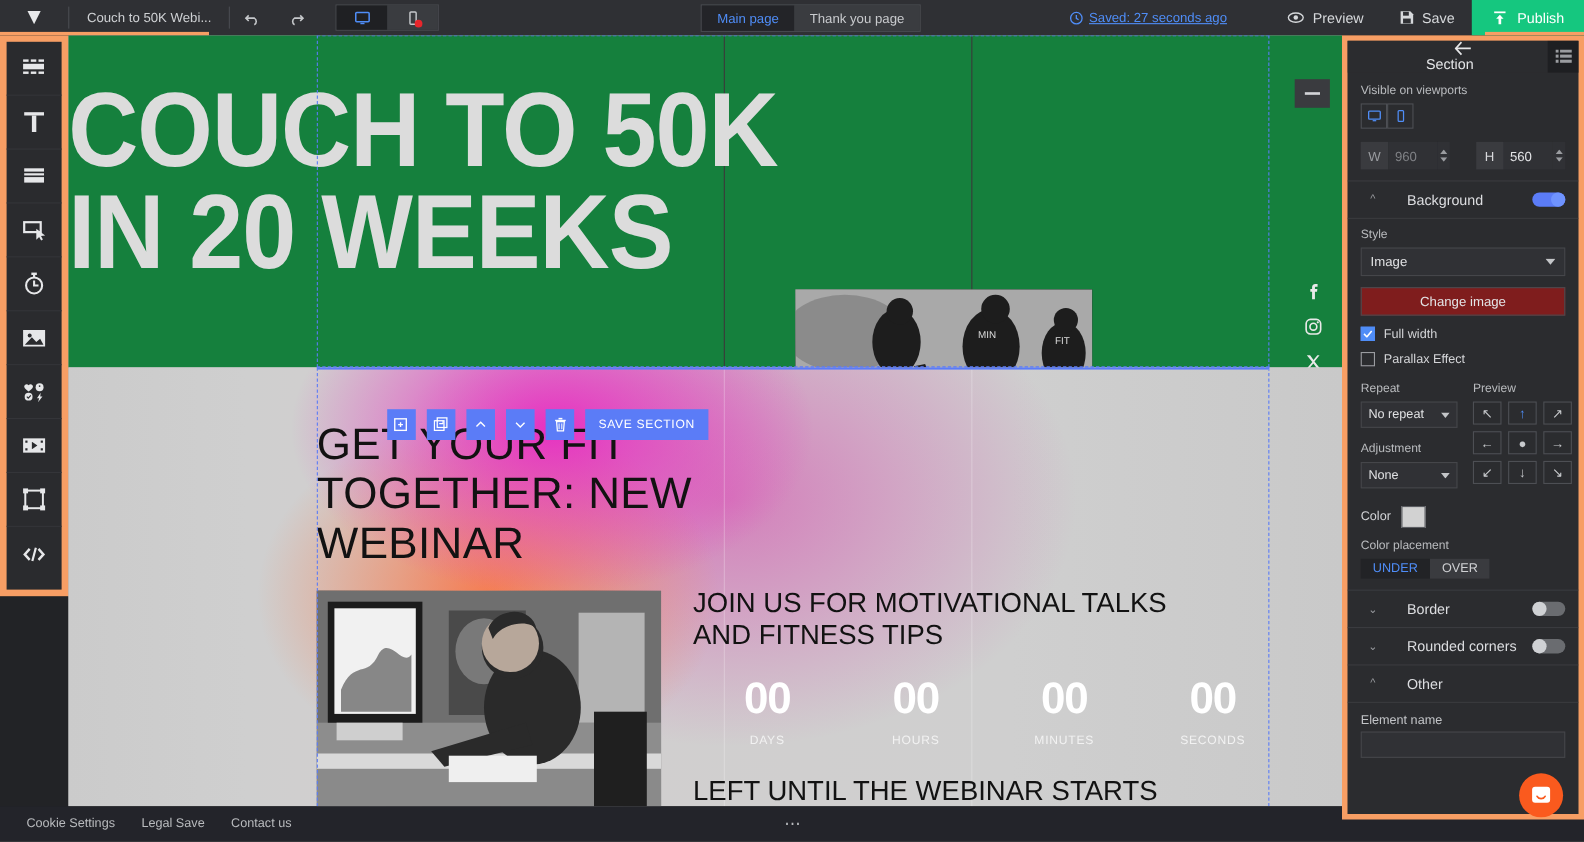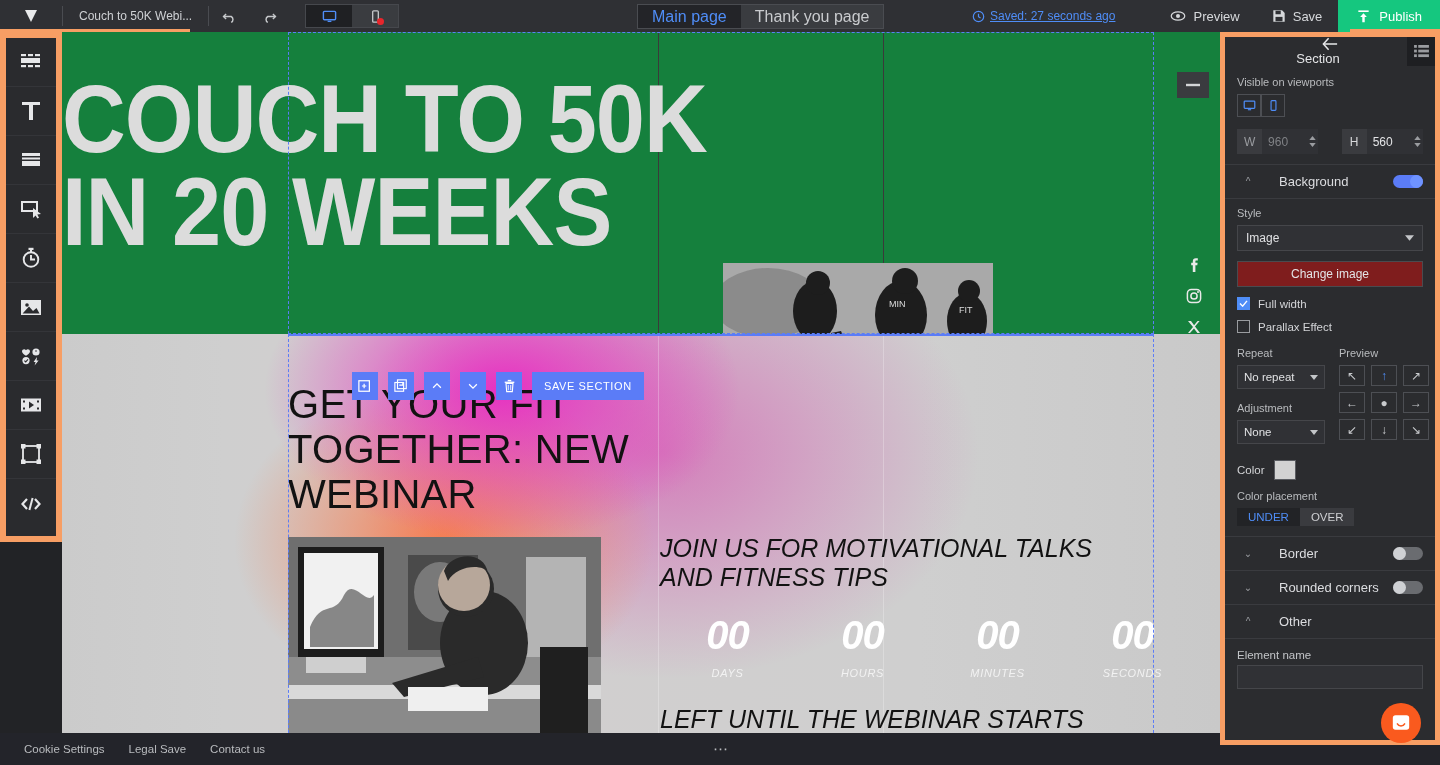--- a/index.html
+++ b/index.html
@@ -13,21 +13,21 @@
   .tb-sep{ width:1px; height:20px; background:#4a4c51; }
   .tb-title{ color:#cfd1d4; font-size:12px; padding:0 16px; white-space:nowrap; }
   .tb-icon-btn{ width:40px; height:32px; display:flex; align-items:center; justify-content:center; cursor:pointer; }
   .tb-icon-btn svg{ display:block; }
   .vpgroup{ display:flex; margin-left:16px; border:1px solid #46484d; }
   .vpbtn{ width:46px; height:22px; display:flex; align-items:center; justify-content:center;
           background:#3a3c40; position:relative; cursor:pointer; }
   .vpbtn.active{ background:#1f2023; }
   .reddot{ position:absolute; width:7px; height:7px; border-radius:50%; background:#e8262c; right:14px; bottom:2px;}
   .pagetabs{ position:absolute; left:637px; top:4px; display:flex; border:1px solid #4a4c51; }
-  .ptab{ height:23px; padding:0 14px; display:flex; align-items:center; font-size:16px;
+  .ptab{ height:23px; padding:0 14px; display:flex; align-items:center; font-size:12px;
          color:#c9cbce; background:#3a3c40; cursor:pointer; }
   .ptab.active{ background:#232428; color:#4f8df7; }
   .saved{ position:absolute; left:972px; top:9px; display:flex; align-items:center; gap:5px;
           color:#4f8df7; font-size:12px; cursor:pointer; }
   .saved u{ text-decoration:underline; }
   .tb-right{ margin-left:auto; display:flex; align-items:center; height:32px; }
   .tb-act{ display:flex; align-items:center; gap:7px; color:#d6d8db; font-size:13px;
            padding:0 16px; height:32px; cursor:pointer; }
   .publish{ background:#15c77f; color:#fff; display:flex; align-items:center; gap:8px;
             padding:12px 18px; height:32px; font-size:13px; cursor:pointer; }
@@ -66,21 +66,21 @@
             radial-gradient(ellipse 330px 210px at 38% 14%, rgba(232,42,193,.95), rgba(232,42,193,0) 72%),
             radial-gradient(ellipse 300px 230px at 33% 52%, rgba(248,120,72,.92), rgba(248,120,72,0) 70%),
             radial-gradient(ellipse 420px 300px at 52% 30%, rgba(214,60,170,.55), rgba(214,60,170,0) 75%),
             linear-gradient(90deg,#cbcbcb 0%,#cfcfcf 14%,#d2cfcf 26%,#cfcfcf 74%,#c9c9c9 100%);
   }
   .sect2 h2{ position:absolute; left:226px; top:48px; width:420px; color:#121212;
              font-size:40px; line-height:1.12; font-weight:400; letter-spacing:.3px; }
   .desk-img{ position:absolute; left:226px; top:203px; width:313px; height:222px;
              background:linear-gradient(115deg,#111,#7c7c7c 35%,#3d3d3d 60%,#8a8a8a 85%,#202020);
              overflow:hidden; }
-  .cd-wrap{ position:absolute; left:598px; top:200px; width:540px;font-style:italic; }
+  .cd-wrap{ position:absolute; left:568px; top:200px; width:540px; }
   .cd-head{ color:#121212; font-size:25px; line-height:1.17; font-weight:400; width:470px; }
   .cd-row{ display:flex; margin-top:22px; }
   .cd-cell{ width:139px; text-align:center; }
   .cd-num{ color:#fff; font-size:40px; font-weight:700; line-height:1; letter-spacing:-1px; }
   .cd-lbl{ color:#f2f2f2; font-size:11px; letter-spacing:.7px; margin-top:12px; }
   .cd-foot{ color:#121212; font-size:25px; margin-top:26px; }
 
   .sectoolbar{ position:absolute; left:290px; top:340px; display:flex; height:28px; z-index:30; }
   .stb{ width:26px; height:28px; background:#5b7cf7; display:flex; align-items:center;
         justify-content:center; margin-right:10px; cursor:pointer; }

